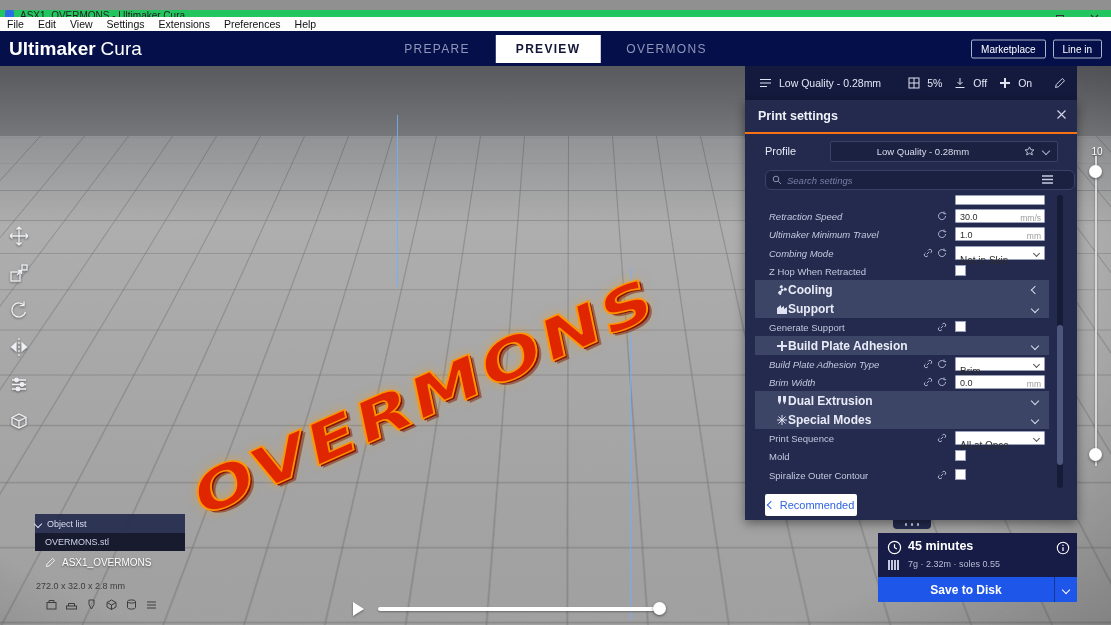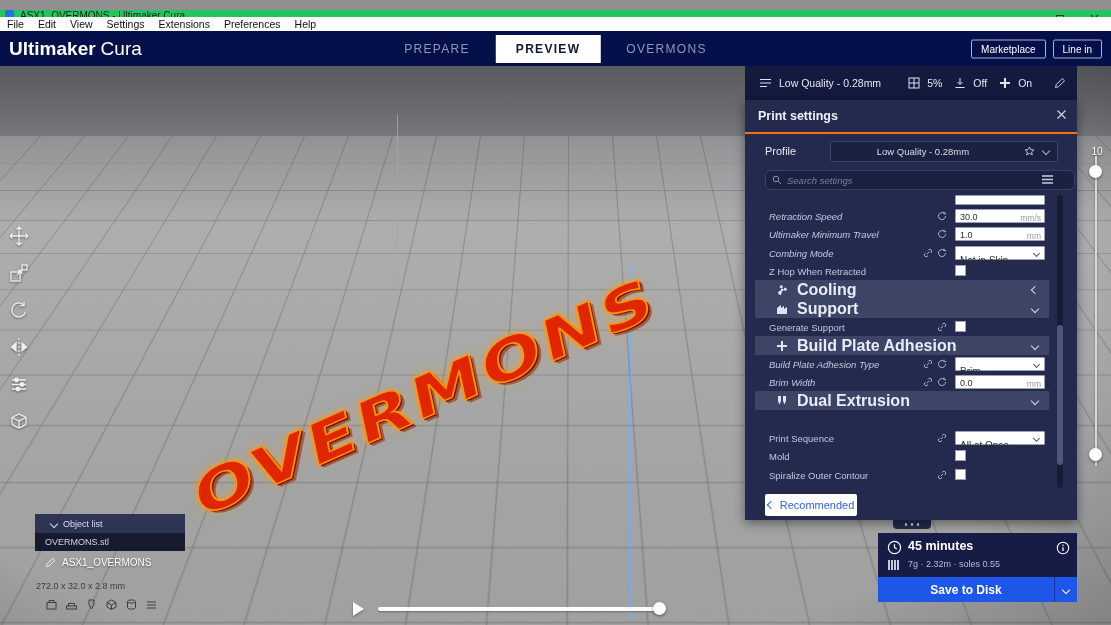--- a/index.html
+++ b/index.html
@@ -31,21 +31,21 @@
 .plate{position:absolute;left:-180px;top:70px;width:1500px;height:620px;transform:perspective(900px) rotateX(57deg);transform-origin:50% 0;
 background:repeating-linear-gradient(90deg,rgba(118,118,118,.55) 0 1px,transparent 1px 44px),repeating-linear-gradient(0deg,rgba(118,118,118,.5) 0 1px,transparent 1px 44px),linear-gradient(180deg,#b4b4b4,#9b9b9b)}
 .vignette{position:absolute;left:0;top:0;width:100%;height:100%;background:radial-gradient(1150px 680px at 42% 42%,rgba(0,0,0,0) 55%,rgba(18,18,18,.5) 100%);pointer-events:none}
 .blueline{position:absolute;width:1px;background:#6fb2ff;opacity:.85}
 .model-text{position:absolute;left:195px;top:390px;white-space:nowrap;font-family:"DejaVu Sans",sans-serif;font-weight:800;font-size:74px;letter-spacing:3px;color:#e02600;
 -webkit-text-stroke:2px #ff9400;transform:rotate(-24deg) skewX(-12deg) scaleY(.75);transform-origin:0 50%;
 text-shadow:2px 3px 0 #8c1000,4px 6px 0 rgba(110,16,0,.45),0 0 12px rgba(255,158,0,.6)}
 
 .tool-btn{position:absolute;left:5px;width:28px;height:28px;display:flex;align-items:center;justify-content:center;cursor:pointer;filter:drop-shadow(0 1px 1px rgba(0,0,0,.45))}
 
-.objlist-hdr{position:absolute;left:35px;top:448px;width:150px;height:19px;background:rgba(35,42,77,.92);color:#dbdff0;font-size:9px;display:flex;align-items:center;gap:6px;padding:0 16px;cursor:pointer}
+.objlist-hdr{position:absolute;left:35px;top:448px;width:150px;height:19px;background:rgba(35,42,77,.92);color:#dbdff0;font-size:9px;display:flex;align-items:center;gap:6px;padding:0 0;cursor:pointer}
 .objlist-item{position:absolute;left:35px;top:467px;width:150px;height:18px;background:#181b2e;color:#ced3e8;font-size:9px;display:flex;align-items:center;padding:0 10px;cursor:pointer}
 .proj-row{position:absolute;left:45px;top:491px;display:flex;gap:6px;color:#fafafa;cursor:pointer}
 .proj-name{font-size:10px;color:#fdfdfd;text-shadow:0 1px 2px rgba(0,0,0,.5)}
 .dims{position:absolute;left:36px;top:515px;font-size:9px;color:#3d3d3d}
 .objicons{position:absolute;left:45px;top:532px;display:flex;gap:7px}
 .objicons span{display:flex}
 
 .play{position:absolute;left:353px;top:536px;width:0;height:0;border-left:11px solid #fff;border-top:7px solid transparent;border-bottom:7px solid transparent;cursor:pointer;filter:drop-shadow(0 1px 1px rgba(0,0,0,.4))}
 .htrack{position:absolute;left:378px;top:541px;width:282px;height:4px;background:#fff;border-radius:2px;cursor:pointer;box-shadow:0 1px 2px rgba(0,0,0,.35)}
 .hhandle{position:absolute;left:653px;top:536px;width:13px;height:13px;border-radius:50%;background:#fff;box-shadow:0 1px 3px rgba(0,0,0,.5);cursor:pointer}
@@ -85,21 +85,21 @@
 .icon-pos{position:absolute;top:4px;display:flex;cursor:pointer}
 .nfield{position:absolute;left:200px;top:2px;width:90px;height:14px;background:#fff;border:1px solid #9aa0b8;border-radius:1px;cursor:text}
 .nval{position:absolute;left:4px;top:2px;font-size:9px;color:#2e2e2e}
 .nunit{position:absolute;right:3px;top:2.5px;font-size:8.5px;color:#9b9b9b}
 .dfield{position:absolute;left:200px;top:2px;width:90px;height:14px;background:#fff;border:1px solid #9aa0b8;border-radius:1px;cursor:pointer}
 .dval{position:absolute;left:4px;top:8px;font-size:10px;color:#2e2e2e;white-space:nowrap}
 .dchev{position:absolute;right:5px;top:3.5px;color:#555;width:5px;height:5px}
 .cbox{position:absolute;left:200px;top:3px;width:11px;height:11px;background:#fff;border:1px solid #9aa0b8;cursor:pointer}
 .crow{position:absolute;left:10px;width:294px;height:19px;background:#3d4566;display:flex;align-items:center;cursor:pointer}
 .cat-ico{display:flex;margin-left:21px}
-.cat-lab{font-size:16px;font-weight:700;color:#e9ecf8;margin-left:9px}
+.cat-lab{font-size:12px;font-weight:700;color:#e9ecf8;}
 .cat-chev{margin-left:auto;margin-right:11px;color:#d7dbee}
 .sbar{position:absolute;left:312px;top:95px;width:6px;height:293px;background:#161b38;border-radius:3px}
 .sthumb{position:absolute;left:0;top:130px;width:6px;height:140px;background:#4d567c;border-radius:3px;cursor:pointer}
 .recommended{position:absolute;left:20px;top:394px;width:92px;height:22px;background:#fff;border-radius:2px;display:flex;align-items:center;justify-content:center;gap:6px;cursor:pointer}
 .rec-txt{font-size:11px;font-weight:400;color:#2e64e0}
 .dots-tab{position:absolute;left:893px;top:520px;width:38px;height:9px;background:#232a4e;border-radius:0 0 4px 4px;display:flex;align-items:center;justify-content:center;z-index:44;cursor:pointer}
 .dot{width:2.5px;height:2.5px;border-radius:50%;background:#cfd3e6;box-shadow:6px 0 0 #cfd3e6,-6px 0 0 #cfd3e6}
 
 .time-panel{position:absolute;left:878px;top:533px;width:199px;height:44px;background:#171c46;z-index:46}
 .time-main{position:absolute;left:30px;top:6px;font-size:12.5px;font-weight:700;color:#fff}
@@ -462,20 +462,29 @@
     </div>
     <div class="crow" style="top:291px">
       <span class="cat-ico">
           <svg width="12" height="12" viewBox="0 0 12 12" fill="#dfe3f2">
             <path d="M2 1h3v5L3.5 9.5 2 6zM7 1h3v5L8.5 9.5 7 6z"></path>
           </svg>
         </span>
       <span class="cat-lab">Dual Extrusion</span>
       <span class="cat-chev chev down"></span>
     </div>
+    <div class="crow" style="top:310px">
+      <span class="cat-ico">
+          <svg width="12" height="12" viewBox="0 0 12 12" fill="none" stroke="#dfe3f2">
+            <path d="M6 1v10M1 6h10M2.5 2.5l7 7M9.5 2.5l-7 7"></path>
+          </svg>
+        </span>
+      <span class="cat-lab">Special Modes</span>
+      <span class="cat-chev chev down"></span>
+    </div>
     <div class="srow" style="top:329px">
       <span class="slabel">Print Sequence</span>
       <span class="icon-pos" style="left:182px">
           <svg width="10" height="10" viewBox="0 0 10 10" fill="none" stroke="#aeb4cc">
             <path d="M3.8 6.2l2.4-2.4M2.5 5l-.9.9a1.8 1.8 0 0 0 2.5 2.5l.9-.9M5 2.5l.9-.9a1.8 1.8 0 0 1 2.5 2.5l-.9.9"></path>
           </svg>
         </span>
       <span class="dfield">
         <span class="dval">All at Once</span>
         <span class="dchev chev down"></span>

